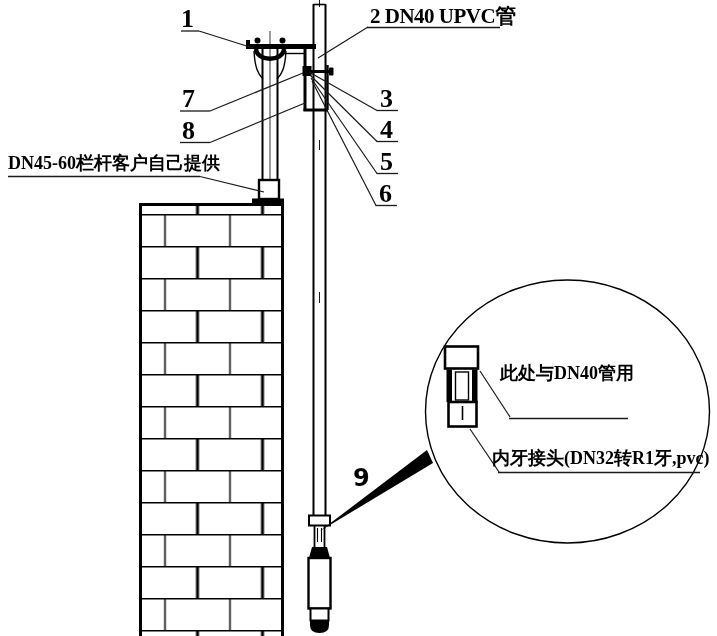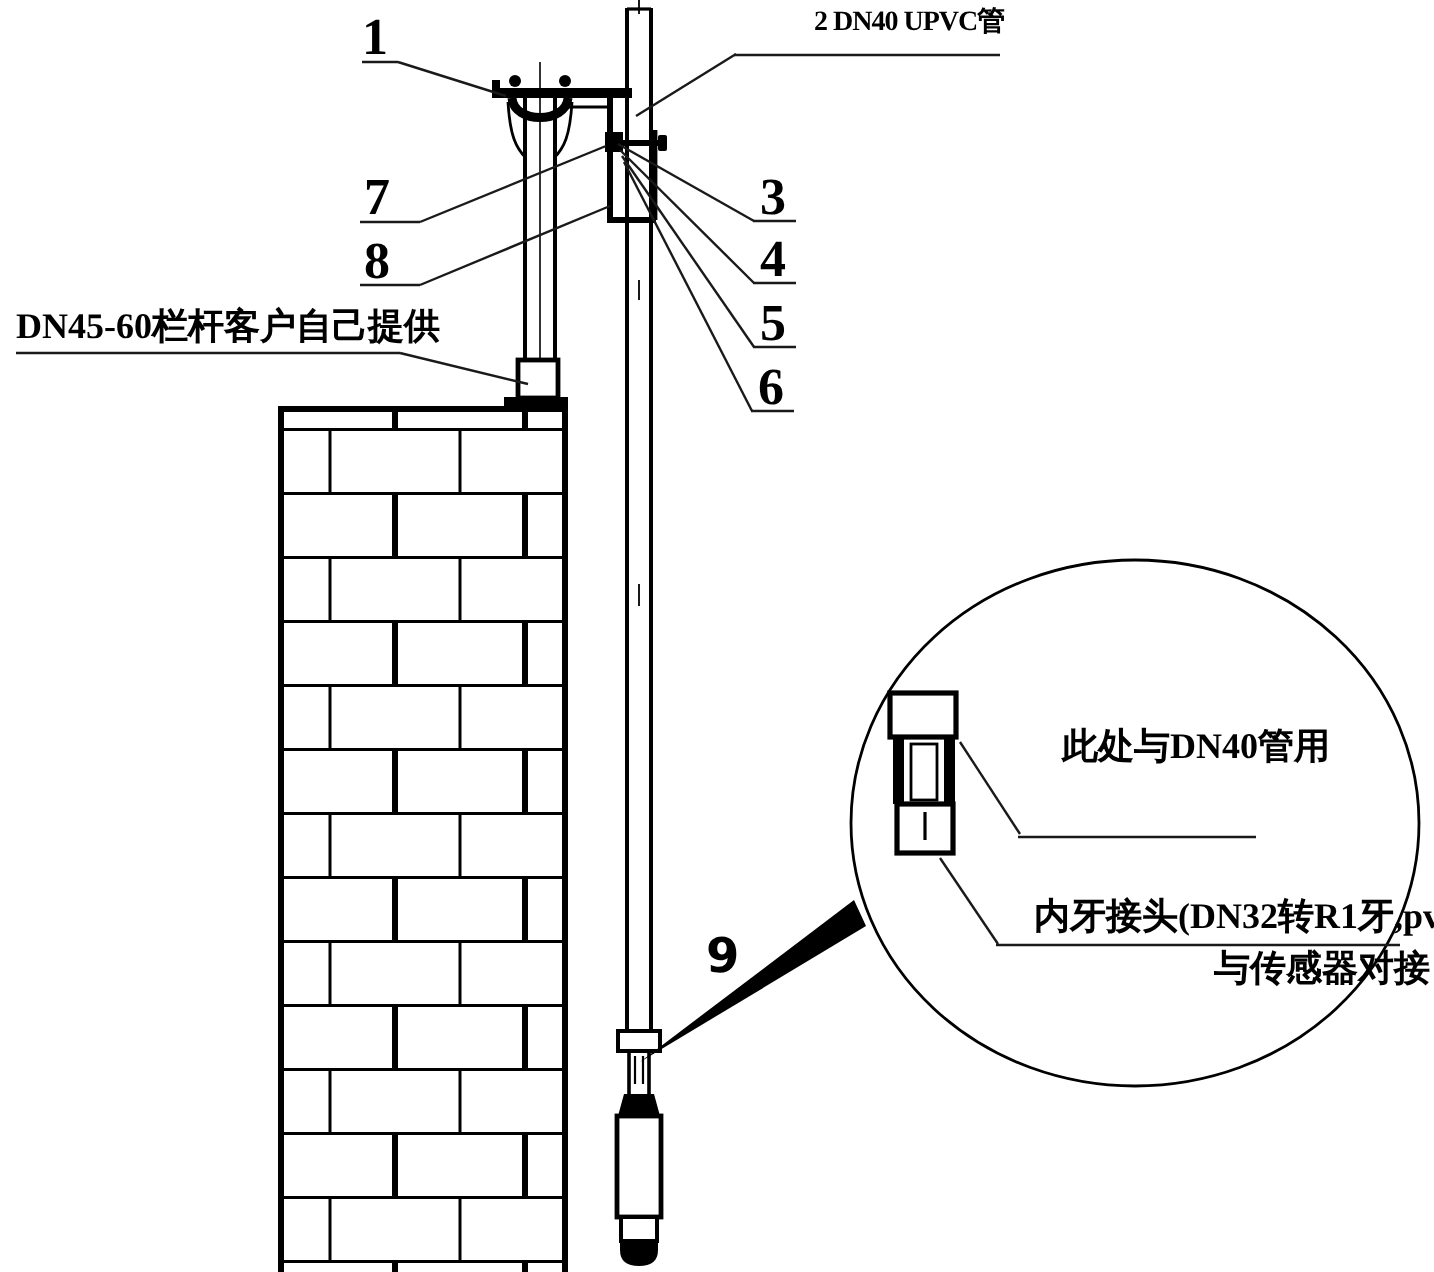--- a/index.html
+++ b/index.html
@@ -1,24 +1,24 @@
 <!DOCTYPE html>
 <html><head>
 <meta charset="utf-8">
 <style>
   html,body{margin:0;padding:0;background:#ffffff;}
   .stage{position:relative;width:717px;height:636px;background:#fff;overflow:hidden;
          font-family:"Liberation Serif","DejaVu Serif",serif;}
   .stage svg{position:absolute;left:0;top:0;}
   .lbl{position:absolute;color:#000;font-weight:bold;line-height:1.05;white-space:nowrap;}
   .num{font-size:26px;}
-  .alnum{font-size:14px;letter-spacing:-0.5px;margin-left:37px;}
+  .alnum{font-size:21px;letter-spacing:-0.5px;}
   .num9{font-family:"DejaVu Sans","Liberation Sans",sans-serif;font-size:24px;}
   .cn{font-size:18px;letter-spacing:0px;}
-  .ctr{text-align:right;margin-left:25px;}
+  .ctr{text-align:left;}
 </style>
 </head>
 <body>
 
 <div class="stage">
 
 <svg width="717" height="636" viewBox="0 0 717 636">
   <defs>
     <pattern id="brick" width="65" height="64" patternUnits="userSpaceOnUse" patternTransform="translate(2.5,22)">
       <path d="M0 0.75 H65 M0 32.75 H65" stroke="#000" stroke-width="1.5" fill="none"></path>
@@ -127,15 +127,14 @@
 <div class="lbl num" style="left:380px;top:116px;">4</div>
 <div class="lbl num" style="left:380px;top:148px;">5</div>
 <div class="lbl num" style="left:379px;top:180px;">6</div>
 <div class="lbl num9" style="left:353px;top:466px;">9</div>
 
 <div class="lbl cn" style="left:8px;top:154px;">DN45-60栏杆客户自己提供</div>
 
 <div class="lbl cn ctr" style="left:500px;top:364px;width:140px;">此处与DN40管用</div>
 
 <div class="lbl cn ctr" style="left:492px;top:449px;width:212px;">内牙接头(DN32转R1牙,pvc)</div>
-<div class="lbl cn ctr" style="left:540px;top:475px;width:150px;">与传感器对接</div>
 
 </div>
 
 </body></html>

